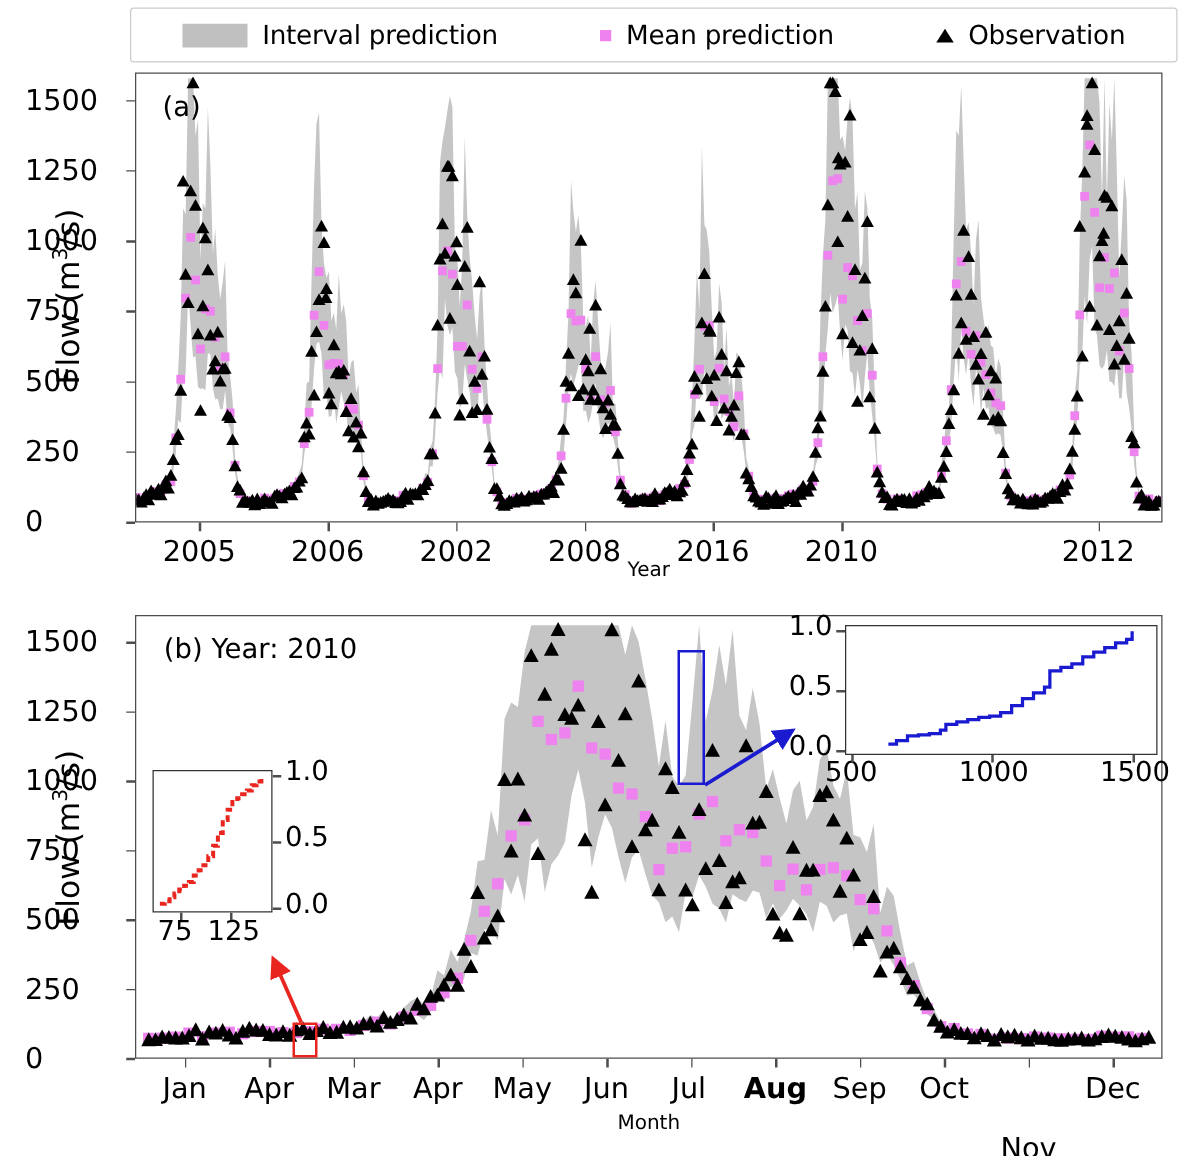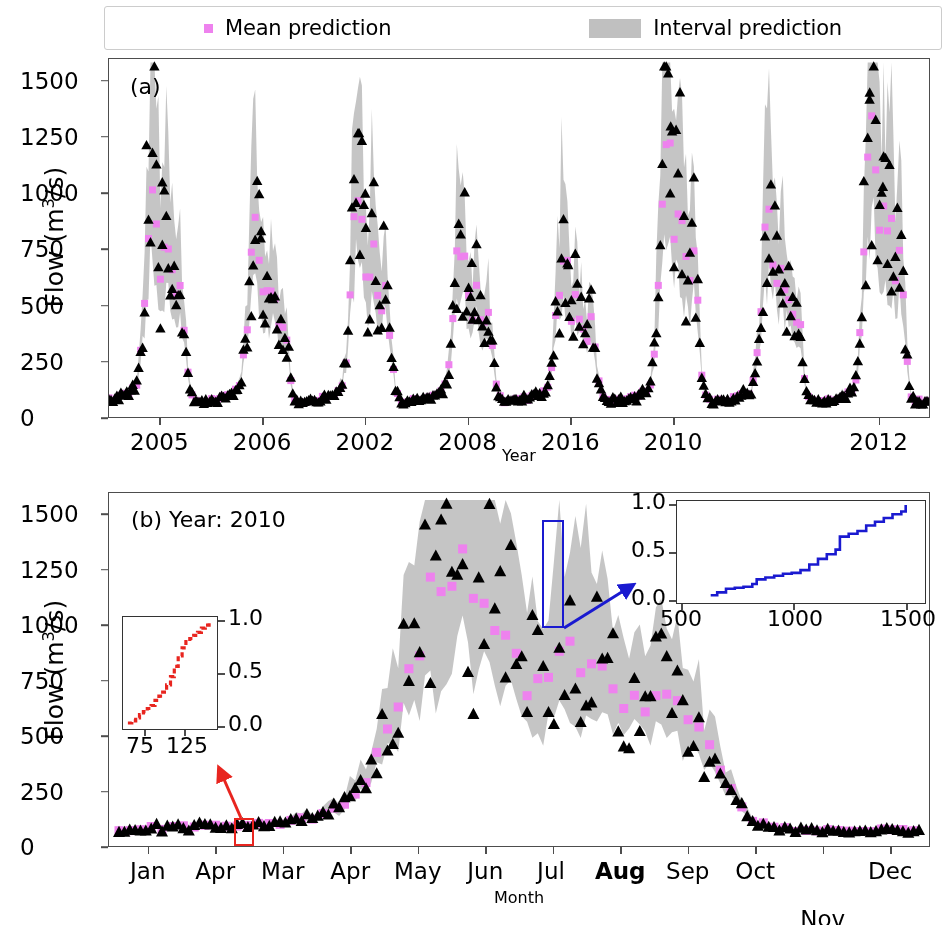--- a/index.html
+++ b/index.html
@@ -39,26 +39,30 @@
 
   svg{display:block;}
 </style>
 </head>
 <body>
 
 <div class="root">
 
   <div class="legend">
     <div class="legend-entry">
+      <span class="sw-band"></span>
+      <span class="legend-label">Interval prediction</span>
+    </div>
+    <div class="legend-entry">
       <span class="sw-square"></span>
       <span class="legend-label">Mean prediction</span>
     </div>
     <div class="legend-entry">
-      <span class="sw-band"></span>
-      <span class="legend-label">Interval prediction</span>
+      <span class="sw-tri"></span>
+      <span class="legend-label">Observation</span>
     </div>
   </div>
 
   <div id="panel-a" class="panel">
     <svg id="svg-a" width="820" height="358" viewBox="0 0 820 358">
         <path d="M0.0,337.0 L2.0,339.3 L4.0,340.4 L5.9,338.2 L7.9,335.0 L9.9,337.8 L11.9,333.9 L13.8,330.6 L15.8,331.1 L17.8,328.2 L19.8,334.0 L21.7,327.7 L23.7,324.9 L25.7,328.1 L27.7,321.5 L29.6,297.4 L31.6,270.5 L33.6,235.9 L35.6,193.5 L37.5,107.8 L39.5,112.6 L41.5,3.6 L43.5,3.6 L45.4,3.6 L47.4,49.7 L49.4,36.8 L51.4,149.2 L53.3,103.2 L55.3,108.0 L57.3,27.0 L59.3,72.7 L61.3,143.8 L63.2,123.5 L65.2,161.3 L67.2,180.3 L69.2,166.3 L71.1,149.5 L73.1,224.8 L75.1,241.7 L77.1,261.6 L79.0,307.0 L81.0,322.5 L83.0,332.5 L85.0,339.7 L86.9,338.3 L88.9,338.2 L90.9,341.7 L92.9,339.0 L94.8,340.7 L96.8,338.3 L98.8,339.1 L100.8,338.5 L102.7,337.3 L104.7,339.9 L106.7,337.3 L108.7,338.9 L110.7,337.1 L112.6,332.0 L114.6,333.8 L116.6,336.8 L118.6,330.7 L120.5,332.5 L122.5,331.4 L124.5,332.3 L126.5,326.7 L128.4,323.9 L130.4,318.9 L132.4,312.8 L134.4,282.6 L136.3,247.5 L138.3,246.1 L140.3,162.3 L142.3,87.7 L144.2,39.8 L146.2,30.6 L148.2,120.9 L150.2,151.8 L152.1,163.1 L154.1,158.1 L156.1,197.7 L158.1,191.2 L160.0,204.9 L162.0,159.8 L164.0,191.9 L166.0,184.3 L168.0,198.2 L169.9,243.8 L171.9,231.0 L173.9,228.7 L175.9,255.1 L177.8,248.3 L179.8,286.6 L181.8,316.0 L183.8,330.0 L185.7,338.9 L187.7,338.4 L189.7,340.6 L191.7,340.2 L193.6,341.5 L195.6,337.5 L197.6,341.5 L199.6,337.5 L201.5,339.9 L203.5,339.6 L205.5,337.9 L207.5,341.2 L209.4,339.9 L211.4,337.7 L213.4,333.2 L215.4,331.9 L217.3,337.2 L219.3,334.2 L221.3,333.1 L223.3,336.1 L225.3,333.8 L227.2,329.4 L229.2,328.5 L231.2,319.2 L233.2,320.5 L235.1,299.6 L237.1,293.8 L239.1,258.7 L241.1,201.9 L243.0,70.7 L245.0,54.0 L247.0,42.5 L249.0,28.9 L250.9,17.7 L252.9,26.6 L254.9,138.6 L256.9,147.7 L258.8,186.4 L260.8,150.3 L262.8,50.0 L264.8,113.1 L266.7,146.5 L268.7,165.9 L270.7,193.2 L272.7,212.4 L274.7,177.4 L276.6,164.7 L278.6,217.0 L280.6,248.2 L282.6,280.4 L284.5,296.9 L286.5,326.3 L288.5,330.1 L290.5,335.6 L292.4,341.5 L294.4,341.4 L296.4,342.3 L298.4,340.3 L300.3,341.7 L302.3,342.2 L304.3,336.3 L306.3,339.6 L308.2,337.4 L310.2,341.4 L312.2,338.6 L314.2,334.7 L316.1,337.1 L318.1,338.0 L320.1,335.7 L322.1,336.3 L324.0,332.0 L326.0,334.2 L328.0,330.7 L330.0,329.4 L332.0,326.4 L333.9,331.3 L335.9,319.9 L337.9,309.9 L339.9,290.3 L341.8,275.8 L343.8,232.0 L345.8,191.2 L347.8,85.1 L349.7,109.9 L351.7,126.5 L353.7,113.1 L355.7,136.3 L357.6,197.2 L359.6,202.2 L361.6,193.1 L363.6,229.3 L365.5,183.7 L367.5,165.6 L369.5,198.9 L371.5,228.5 L373.4,241.1 L375.4,235.0 L377.4,222.5 L379.4,199.1 L381.3,264.3 L383.3,263.5 L385.3,293.2 L387.3,319.6 L389.3,331.6 L391.2,333.0 L393.2,337.3 L395.2,341.0 L397.2,340.5 L399.1,339.1 L401.1,336.1 L403.1,338.4 L405.1,336.3 L407.0,335.5 L409.0,339.0 L411.0,339.0 L413.0,340.7 L414.9,334.4 L416.9,338.0 L418.9,338.7 L420.9,330.9 L422.8,333.5 L424.8,331.5 L426.8,332.1 L428.8,331.0 L430.7,333.0 L432.7,332.1 L434.7,328.1 L436.7,326.0 L438.7,323.4 L440.6,311.3 L442.6,299.7 L444.6,259.3 L446.6,212.4 L448.5,156.7 L450.5,189.1 L452.5,57.9 L454.5,120.7 L456.4,124.9 L458.4,142.3 L460.4,187.8 L462.4,227.8 L464.3,222.0 L466.3,167.5 L468.3,182.9 L470.3,236.0 L472.2,203.0 L474.2,250.0 L476.2,240.9 L478.2,264.1 L480.1,222.7 L482.1,225.6 L484.1,240.7 L486.1,266.6 L488.0,307.1 L490.0,316.0 L492.0,326.8 L494.0,334.8 L496.0,335.8 L497.9,337.3 L499.9,341.3 L501.9,339.5 L503.9,336.7 L505.8,339.1 L507.8,339.7 L509.8,337.0 L511.8,336.3 L513.7,339.3 L515.7,338.8 L517.7,336.3 L519.7,336.0 L521.6,333.9 L523.6,338.1 L525.6,333.7 L527.6,336.3 L529.5,334.8 L531.5,334.2 L533.5,329.3 L535.5,327.8 L537.4,330.5 L539.4,326.9 L541.4,319.1 L543.4,299.5 L545.3,283.3 L547.3,195.7 L549.3,145.7 L551.3,116.5 L553.3,3.6 L555.2,3.6 L557.2,3.6 L559.2,3.6 L561.2,3.6 L563.1,52.7 L565.1,49.7 L567.1,61.5 L569.1,34.5 L571.0,19.0 L573.0,35.2 L575.0,108.6 L577.0,94.8 L578.9,156.7 L580.9,151.2 L582.9,93.5 L584.9,107.5 L586.8,178.8 L588.8,196.1 L590.8,255.0 L592.8,310.3 L594.7,323.3 L596.7,332.7 L598.7,338.2 L600.7,336.8 L602.7,341.7 L604.6,342.9 L606.6,341.3 L608.6,338.3 L610.6,341.6 L612.5,338.5 L614.5,336.7 L616.5,340.8 L618.5,335.9 L620.4,340.0 L622.4,339.3 L624.4,335.6 L626.4,338.5 L628.3,332.0 L630.3,333.8 L632.3,330.9 L634.3,329.5 L636.2,331.4 L638.2,330.7 L640.2,332.1 L642.2,330.5 L644.1,311.1 L646.1,298.6 L648.1,270.7 L650.1,267.4 L652.0,224.2 L654.0,128.3 L656.0,45.2 L658.0,49.5 L660.0,9.2 L661.9,69.8 L663.9,125.4 L665.9,118.5 L667.9,143.7 L669.8,185.4 L671.8,132.6 L673.8,116.6 L675.8,178.8 L677.7,195.1 L679.7,209.0 L681.7,200.7 L683.7,217.4 L685.6,219.0 L687.6,242.0 L689.6,227.5 L691.6,234.1 L693.5,271.9 L695.5,310.7 L697.5,330.1 L699.5,335.0 L701.4,340.2 L703.4,337.2 L705.4,338.3 L707.4,340.8 L709.3,337.9 L711.3,340.0 L713.3,342.0 L715.3,340.8 L717.3,340.2 L719.2,336.3 L721.2,338.0 L723.2,340.0 L725.2,338.9 L727.1,338.7 L729.1,337.9 L731.1,336.6 L733.1,329.4 L735.0,334.0 L737.0,332.3 L739.0,330.2 L741.0,325.4 L742.9,329.1 L744.9,323.8 L746.9,314.3 L748.9,296.7 L750.8,255.9 L752.8,238.0 L754.8,130.8 L756.8,78.5 L758.7,3.6 L760.7,3.6 L762.7,3.6 L764.7,3.6 L766.7,3.6 L768.6,3.6 L770.6,23.3 L772.6,100.9 L774.6,3.6 L776.5,101.9 L778.5,23.1 L780.5,53.4 L782.5,3.6 L784.4,75.8 L786.4,162.7 L788.4,124.5 L790.4,81.4 L792.3,101.4 L794.3,199.6 L796.3,223.9 L798.3,283.0 L800.2,316.5 L802.2,333.9 L804.2,335.0 L806.2,341.1 L808.1,338.5 L810.1,336.2 L812.1,342.1 L814.1,342.4 L816.0,340.6 L818.0,338.8 L820.0,340.6 L820.0,344.2 L818.0,343.2 L816.0,343.9 L814.1,345.5 L812.1,345.5 L810.1,341.7 L808.1,341.5 L806.2,344.8 L804.2,340.0 L802.2,339.4 L800.2,326.8 L798.3,312.6 L796.3,284.9 L794.3,267.4 L792.3,255.2 L790.4,225.3 L788.4,259.3 L786.4,260.0 L784.4,231.1 L782.5,249.7 L780.5,246.7 L778.5,245.9 L776.5,221.1 L774.6,232.8 L772.6,236.1 L770.6,233.3 L768.6,209.1 L766.7,203.6 L764.7,138.2 L762.7,148.0 L760.7,200.8 L758.7,177.8 L756.8,224.7 L754.8,233.5 L752.8,277.0 L750.8,289.3 L748.9,316.9 L746.9,325.3 L744.9,330.7 L742.9,336.3 L741.0,333.2 L739.0,336.0 L737.0,338.9 L735.0,338.9 L733.1,337.5 L731.1,340.7 L729.1,342.3 L727.1,342.1 L725.2,343.1 L723.2,343.8 L721.2,341.9 L719.2,341.0 L717.3,344.5 L715.3,344.2 L713.3,344.9 L711.3,343.0 L709.3,342.1 L707.4,343.7 L705.4,341.8 L703.4,341.8 L701.4,343.1 L699.5,339.0 L697.5,335.8 L695.5,325.0 L693.5,303.7 L691.6,289.3 L689.6,287.6 L687.6,289.0 L685.6,283.3 L683.7,280.7 L681.7,266.6 L679.7,268.2 L677.7,251.0 L675.8,272.8 L673.8,245.1 L671.8,236.1 L669.8,265.8 L667.9,250.4 L665.9,221.8 L663.9,240.6 L661.9,227.8 L660.0,203.1 L658.0,245.7 L656.0,218.3 L654.0,245.6 L652.0,282.6 L650.1,293.8 L648.1,304.1 L646.1,318.1 L644.1,326.4 L642.2,336.8 L640.2,336.9 L638.2,335.9 L636.2,336.6 L634.3,335.0 L632.3,336.7 L630.3,339.9 L628.3,338.2 L626.4,342.8 L624.4,340.0 L622.4,342.4 L620.4,342.9 L618.5,339.8 L616.5,343.8 L614.5,340.9 L612.5,342.6 L610.6,344.7 L608.6,341.9 L606.6,344.1 L604.6,345.8 L602.7,344.4 L600.7,341.3 L598.7,341.0 L596.7,337.5 L594.7,332.2 L592.8,319.6 L590.8,293.8 L588.8,273.8 L586.8,254.7 L584.9,223.1 L582.9,241.9 L580.9,269.0 L578.9,247.6 L577.0,236.2 L575.0,258.4 L573.0,239.4 L571.0,237.9 L569.1,205.1 L567.1,200.6 L565.1,229.2 L563.1,207.6 L561.2,177.3 L559.2,184.8 L557.2,191.3 L555.2,175.2 L553.3,203.4 L551.3,225.4 L549.3,271.2 L547.3,273.0 L545.3,307.8 L543.4,313.5 L541.4,328.7 L539.4,334.3 L537.4,336.1 L535.5,333.8 L533.5,334.1 L531.5,340.8 L529.5,339.8 L527.6,341.8 L525.6,338.3 L523.6,341.2 L521.6,339.7 L519.7,341.4 L517.7,341.8 L515.7,342.6 L513.7,343.7 L511.8,341.6 L509.8,341.3 L507.8,343.1 L505.8,343.2 L503.9,341.9 L501.9,344.2 L499.9,344.3 L497.9,341.4 L496.0,341.3 L494.0,340.4 L492.0,333.1 L490.0,325.5 L488.0,319.6 L486.1,302.5 L484.1,289.9 L482.1,283.2 L480.1,279.7 L478.2,294.5 L476.2,285.9 L474.2,282.6 L472.2,273.0 L470.3,272.4 L468.3,276.4 L466.3,258.0 L464.3,278.1 L462.4,279.0 L460.4,255.6 L458.4,256.8 L456.4,260.6 L454.5,236.3 L452.5,257.4 L450.5,260.9 L448.5,246.9 L446.6,281.1 L444.6,288.7 L442.6,315.4 L440.6,325.7 L438.7,330.5 L436.7,333.3 L434.7,334.6 L432.7,338.5 L430.7,339.0 L428.8,337.1 L426.8,336.3 L424.8,336.0 L422.8,338.3 L420.9,337.2 L418.9,342.7 L416.9,341.6 L414.9,339.4 L413.0,343.5 L411.0,342.4 L409.0,342.6 L407.0,341.5 L405.1,341.2 L403.1,342.3 L401.1,341.2 L399.1,342.9 L397.2,343.3 L395.2,344.7 L393.2,341.5 L391.2,338.6 L389.3,338.9 L387.3,328.4 L385.3,314.5 L383.3,298.3 L381.3,290.1 L379.4,280.8 L377.4,279.5 L375.4,285.8 L373.4,291.6 L371.5,286.3 L369.5,272.5 L367.5,247.0 L365.5,261.7 L363.6,273.6 L361.6,279.5 L359.6,269.4 L357.6,270.0 L355.7,229.8 L353.7,233.5 L351.7,241.9 L349.7,250.0 L347.8,239.6 L345.8,253.4 L343.8,280.7 L341.8,305.3 L339.9,315.5 L337.9,325.5 L335.9,329.0 L333.9,335.7 L332.0,333.6 L330.0,337.0 L328.0,338.0 L326.0,339.9 L324.0,339.0 L322.1,342.0 L320.1,339.9 L318.1,341.4 L316.1,342.0 L314.2,340.1 L312.2,341.9 L310.2,344.7 L308.2,342.5 L306.3,343.4 L304.3,341.7 L302.3,345.3 L300.3,344.5 L298.4,344.0 L296.4,345.0 L294.4,344.9 L292.4,344.1 L290.5,341.0 L288.5,337.1 L286.5,335.1 L284.5,315.8 L282.6,303.2 L280.6,287.9 L278.6,271.4 L276.6,249.3 L274.7,245.3 L272.7,275.2 L270.7,275.8 L268.7,273.7 L266.7,253.9 L264.8,244.1 L262.8,232.2 L260.8,263.2 L258.8,267.4 L256.9,243.6 L254.9,238.5 L252.9,202.9 L250.9,209.1 L249.0,201.6 L247.0,180.1 L245.0,243.8 L243.0,234.7 L241.1,254.6 L239.1,288.7 L237.1,314.1 L235.1,314.0 L233.2,330.0 L231.2,328.6 L229.2,334.8 L227.2,334.8 L225.3,338.7 L223.3,339.8 L221.3,340.0 L219.3,339.3 L217.3,340.5 L215.4,338.0 L213.4,338.8 L211.4,341.3 L209.4,343.0 L207.5,344.2 L205.5,342.6 L203.5,342.6 L201.5,342.8 L199.6,342.1 L197.6,343.9 L195.6,341.7 L193.6,345.7 L191.7,343.8 L189.7,344.8 L187.7,342.1 L185.7,342.6 L183.8,336.4 L181.8,326.8 L179.8,304.2 L177.8,292.0 L175.9,294.0 L173.9,285.0 L171.9,289.3 L169.9,290.4 L168.0,270.6 L166.0,263.2 L164.0,253.9 L162.0,267.2 L160.0,279.9 L158.1,258.9 L156.1,273.8 L154.1,274.4 L152.1,255.1 L150.2,260.9 L148.2,224.0 L146.2,214.3 L144.2,215.9 L142.3,235.3 L140.3,264.5 L138.3,290.3 L136.3,293.7 L134.4,304.2 L132.4,323.4 L130.4,330.9 L128.4,331.7 L126.5,333.8 L124.5,337.3 L122.5,338.6 L120.5,337.4 L118.6,338.5 L116.6,341.1 L114.6,338.3 L112.6,338.8 L110.7,340.8 L108.7,343.6 L106.7,342.0 L104.7,343.9 L102.7,341.6 L100.8,342.1 L98.8,343.6 L96.8,343.1 L94.8,344.4 L92.9,342.7 L90.9,344.9 L88.9,342.6 L86.9,343.1 L85.0,344.0 L83.0,338.8 L81.0,331.0 L79.0,319.2 L77.1,300.8 L75.1,283.5 L73.1,279.1 L71.1,253.4 L69.2,268.2 L67.2,268.4 L65.2,259.7 L63.2,260.5 L61.3,251.9 L59.3,224.0 L57.3,223.8 L55.3,253.2 L53.3,251.5 L51.4,252.2 L49.4,250.5 L47.4,226.0 L45.4,226.8 L43.5,201.5 L41.5,174.9 L39.5,240.6 L37.5,241.0 L35.6,279.4 L33.6,277.0 L31.6,303.9 L29.6,317.5 L27.7,328.6 L25.7,335.0 L23.7,332.7 L21.7,335.8 L19.8,338.9 L17.8,335.9 L15.8,337.4 L13.8,336.4 L11.9,338.3 L9.9,342.1 L7.9,341.2 L5.9,342.6 L4.0,343.6 L2.0,343.4 L0.0,340.3 Z" fill="#c0c0c0" stroke="none" fill-opacity="0.92"></path>
         <g>
           <rect x="-3.5" y="335.4" width="7" height="7" fill="#ee82ee"></rect>
           <rect x="0.5" y="338.6" width="7" height="7" fill="#ee82ee"></rect>
           <rect x="4.4" y="335.6" width="7" height="7" fill="#ee82ee"></rect>

